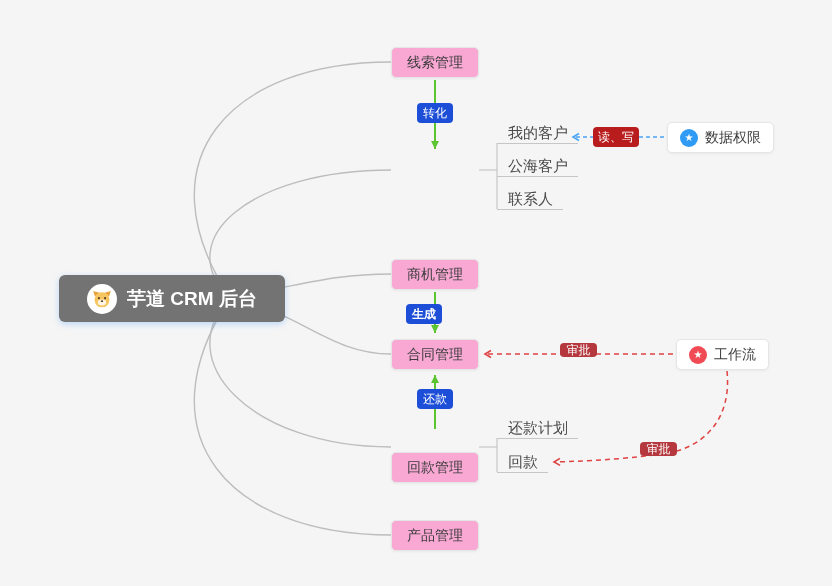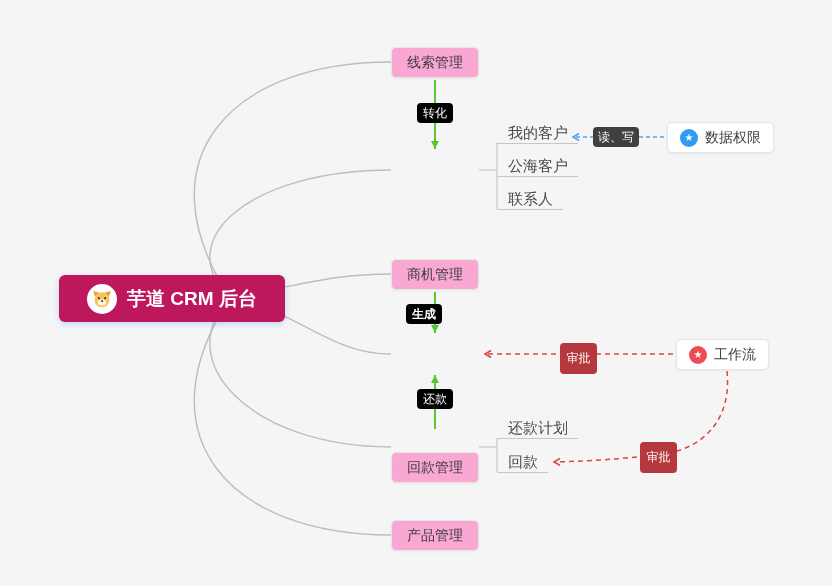--- a/index.html
+++ b/index.html
@@ -18,21 +18,21 @@
 
   .curve   { fill: none; stroke: #bdbdbd; stroke-width: 1.4; }
   .bracket { fill: none; stroke: #c6c6c6; stroke-width: 1.2; }
   .edge-green { stroke: #5bc531; stroke-width: 2; fill: none; }
   .edge-blue  { stroke: #4aa3f5; stroke-width: 1.5; stroke-dasharray: 4 3; fill: none; }
   .edge-red   { stroke: #e04343; stroke-width: 1.5; stroke-dasharray: 5 4; fill: none; }
 
   .root-node {
     position: absolute; left: 59px; top: 275px;
     width: 226px; height: 47px;
-    background: #be185d; border-radius: 6px;
+    background: #737373; border-radius: 6px;
     display: flex; align-items: center; justify-content: center; gap: 10px;
     color: #fff; font-size: 19px; font-weight: bold;
     box-shadow: 0 2px 6px rgba(77,157,248,.35);
     cursor: pointer;
   }
   .root-emoji {
     width: 30px; height: 30px; background: #fff; border-radius: 50%;
     display: flex; align-items: center; justify-content: center; flex: 0 0 auto;
   }
 
@@ -67,23 +67,23 @@
     border-bottom: 1px solid #c6c6c6;
     font-size: 15px; color: #4a4a4a; cursor: pointer;
     white-space: nowrap;
   }
 
   .badge {
     position: absolute; color: #fff; font-size: 12px;
     display: flex; align-items: center; justify-content: center;
     border-radius: 4px; cursor: pointer; white-space: nowrap;
   }
-  .badge.green { background: #000000; width: 36px; height: 20px; }
-  .badge.blue  { background: #404040; width: 46px; height: 20px; text-align: center; }
-  .badge.red   { background: #b4383d; width: 37px; height: 31px; }
+  .badge.green { background: #1d4ed8; width: 36px; height: 20px; }
+  .badge.blue  { background: #b91c1c; width: 46px; height: 20px; text-align: center; }
+  .badge.red   { background: #b4383d; width: 37px; height: 14px; }
 </style>
 </head>
 <body>
 
 <div class="canvas">
 
   <svg class="links" width="832" height="586">
     <defs>
       <marker id="mk-green" markerUnits="userSpaceOnUse" markerWidth="10" markerHeight="10" refX="8" refY="4" orient="auto">
         <path d="M0,0 L8,4 L0,8 Z" fill="#5bc531"></path>
@@ -129,20 +129,21 @@
         <circle cx="8.3" cy="11" r="1.3" fill="#53402e"></circle>
         <circle cx="15.7" cy="11" r="1.3" fill="#53402e"></circle>
         <ellipse cx="12" cy="14.6" rx="1.4" ry="1.1" fill="#53402e"></ellipse>
       </svg>
     </span>
     <span>芋道 CRM 后台</span>
   </div>
 
   <div class="node" style="left:391px; top:47px;">线索管理</div>
   <div class="node" style="left:391px; top:259px;">商机管理</div>
+  <div class="node" style="left:391px; top:339px;">合同管理</div>
   <div class="node" style="left:391px; top:452px;">回款管理</div>
   <div class="node" style="left:391px; top:520px;">产品管理</div>
 
   <div class="child" style="left:497px; top:123px;">我的客户</div>
   <div class="child" style="left:497px; top:156px;">公海客户</div>
   <div class="child" style="left:497px; top:189px;">联系人</div>
 
   <div class="child" style="left:497px; top:418px;">还款计划</div>
   <div class="child" style="left:497px; top:452px;">回款</div>
 

